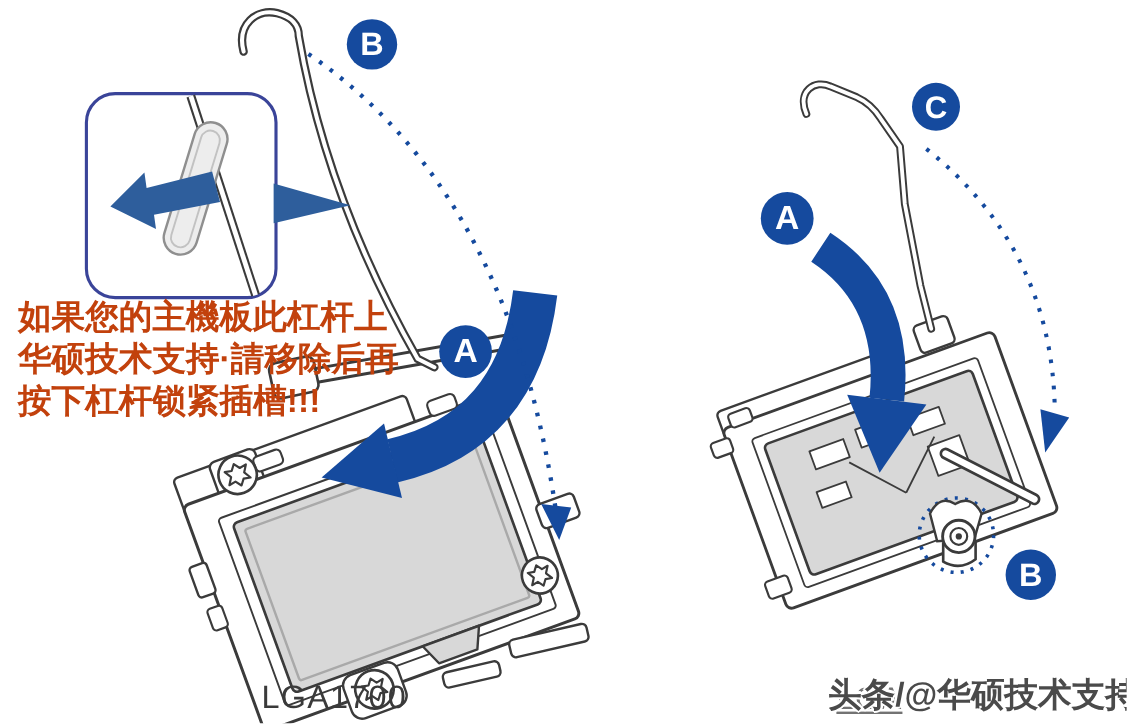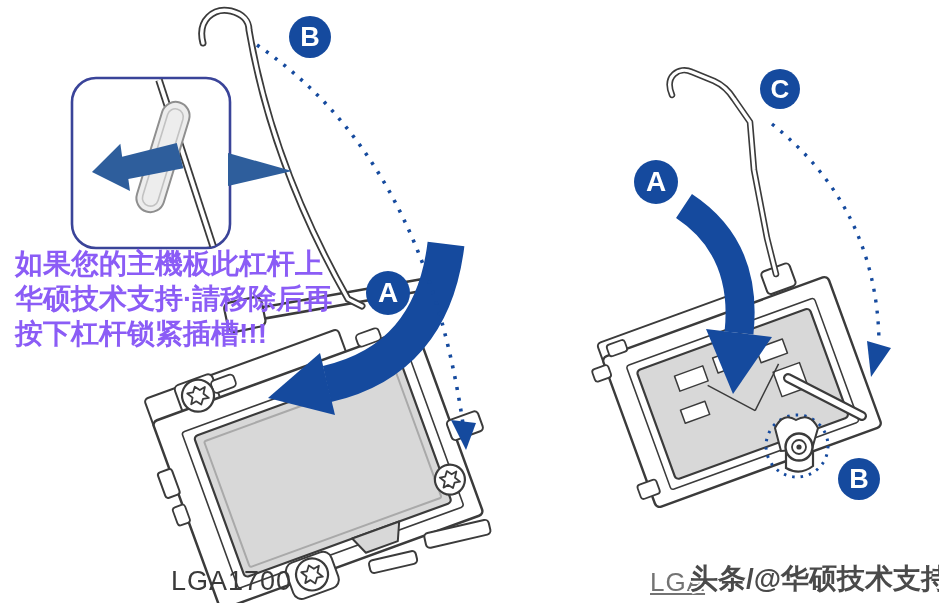--- a/index.html
+++ b/index.html
@@ -8,26 +8,27 @@
     font-family:"Liberation Sans","DejaVu Sans",sans-serif;
   }
   .art{position:absolute;left:0;top:0;width:939px;height:603px;}
   .badge{
     position:absolute;border-radius:50%;background:#154A9E;color:#fff;
     display:flex;align-items:center;justify-content:center;
     font-weight:bold;font-family:"Liberation Sans",sans-serif;line-height:1;
   }
   .warning{
     position:absolute;left:15px;top:246px;width:320px;
-    color:#8b5cf6;font-size:28px;font-weight:bold;line-height:35px;
+    color:#c2410c;font-size:28px;font-weight:bold;line-height:35px;
     letter-spacing:0px;white-space:nowrap;
   }
   .socket-label{
     position:absolute;color:#3A3A3A;font-size:27px;letter-spacing:1px;
     font-family:"Liberation Sans","DejaVu Sans",sans-serif;
+    margin-left:47px;
   }
   .watermark{
     position:absolute;left:690px;top:560px;white-space:nowrap;
     color:#4A4A4A;font-size:28px;font-weight:bold;letter-spacing:0px;
     text-shadow:-2px 0 0 #fff,2px 0 0 #fff,0 -2px 0 #fff,0 2px 0 #fff,
                 -1px -1px 0 #fff,1px 1px 0 #fff,-1px 1px 0 #fff,1px -1px 0 #fff;
   }
 </style>
 </head>
 <body>

